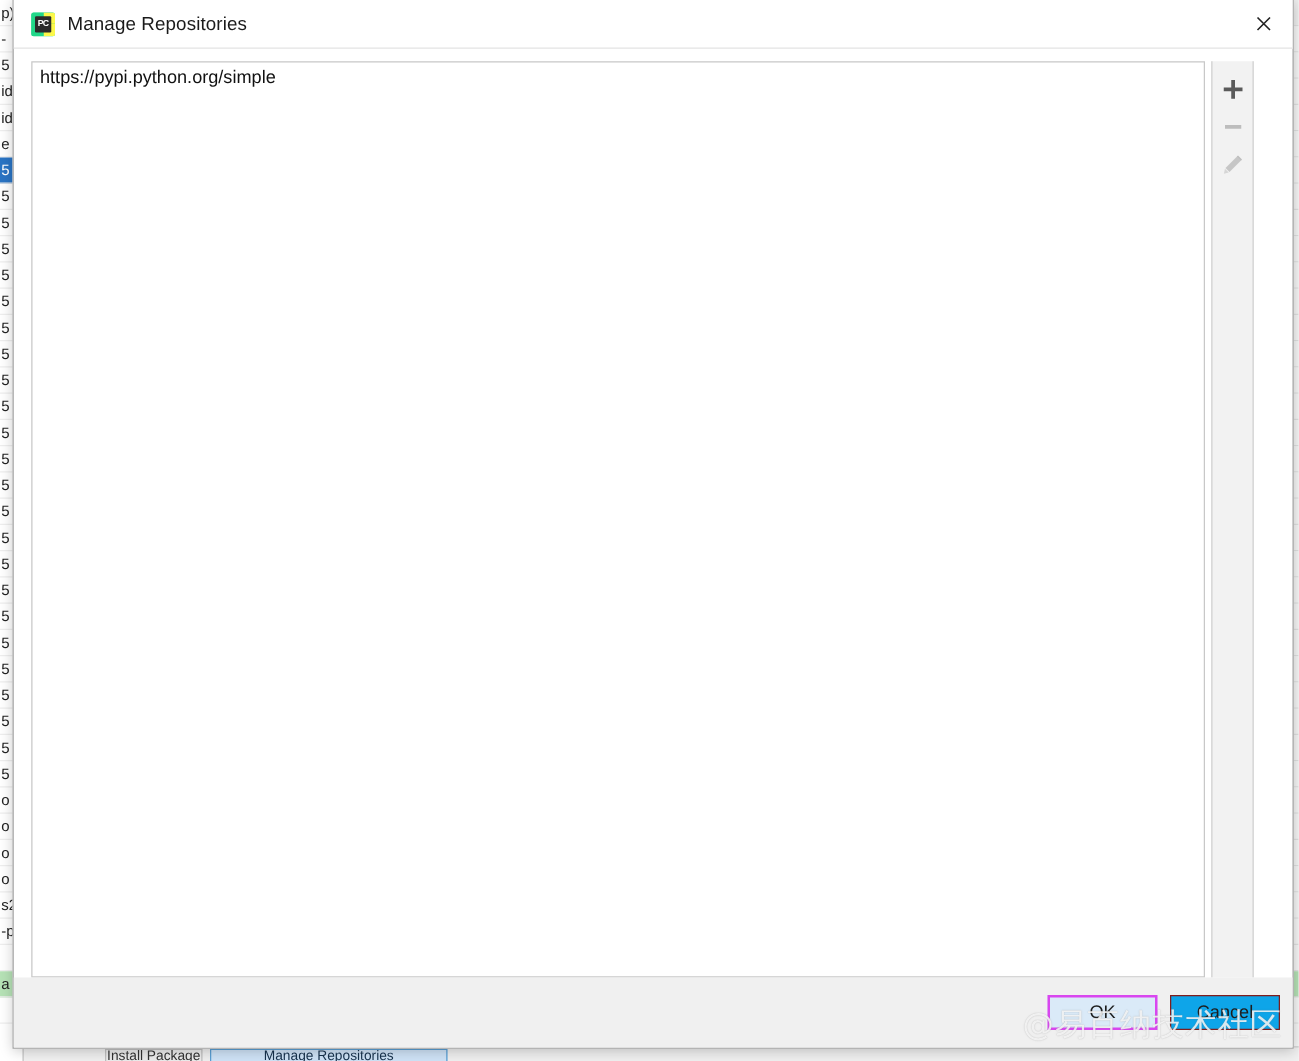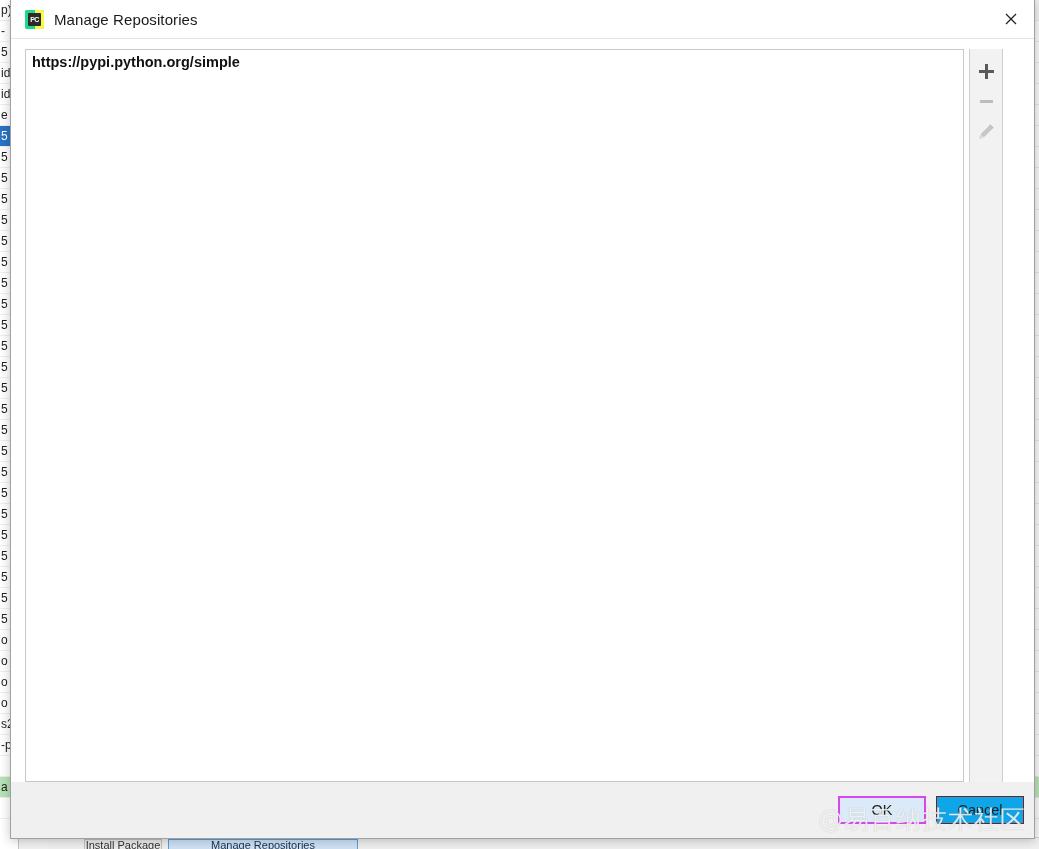--- a/index.html
+++ b/index.html
@@ -191,21 +191,20 @@
   .close-btn svg { display:block; }
 
   
   .dlg-body {
     flex: 1 1 auto;
     position: relative;
     padding: 10px 31px 0 14px;
     display: flex;
     box-sizing: border-box;
     min-height: 0;
-    font-weight: bold;
   }
 
   .list-panel {
     flex: 1 1 auto;
     background: #ffffff;
     border: 1px solid #c8c8c8;
     box-sizing: border-box;
     position: relative;
     overflow: hidden;
   }

